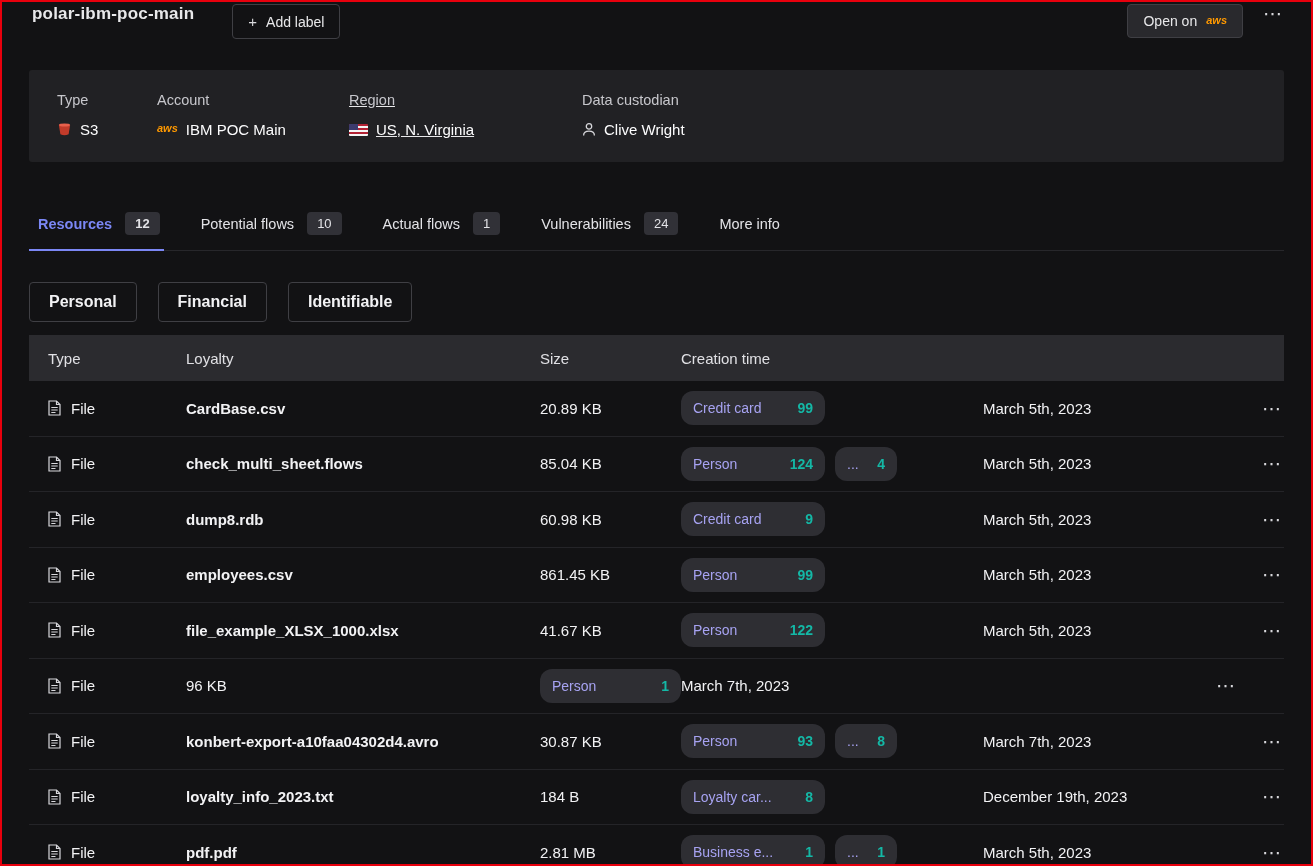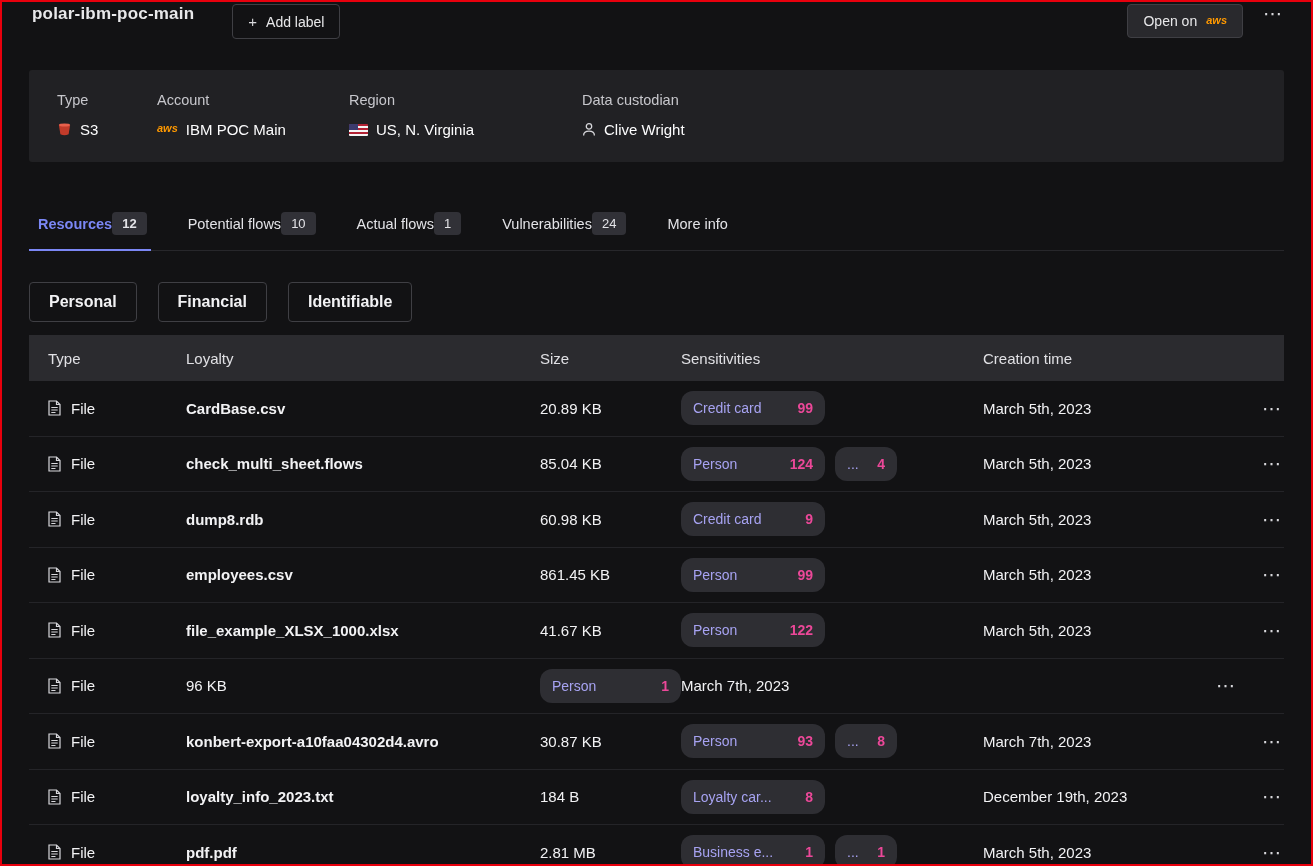--- a/index.html
+++ b/index.html
@@ -31,34 +31,34 @@
   }
 
   
   .infobar {
     margin:22px 27px 0; background:#212124; border-radius:3px;
     display:flex; padding:22px 28px 24px;
   }
   .info-field { display:flex; flex-direction:column; gap:13px; }
   .info-field.f-type { width:100px; }
   .info-field.f-account { width:192px; }
-  .info-field.f-region { width:233px; }
+  .info-field.f-region { width:233px;text-decoration:underline; }
   .info-label { font-size:14.5px; color:#c7c7cc; }
   .info-value { display:flex; align-items:center; gap:8px; font-size:15px; color:#fdfdfe; }
 
   .icon { display:inline-flex; align-items:center; justify-content:center; flex:none; }
   .aws-word { color:#ff9900; font-weight:700; font-style:italic; font-size:11px; line-height:1; position:relative; top:-1px; }
   .aws-word::after { content:""; display:block; border-bottom:1.5px solid #ff9900; border-radius:0 0 8px 8px; margin-top:1px; }
   .us-flag { width:19px; height:12px; position:relative; overflow:hidden; border-radius:1px;
     background:repeating-linear-gradient(to bottom,#b22234 0 2px,#f5f5f5 2px 4px); }
   .us-flag::before { content:""; position:absolute; left:0; top:0; width:9px; height:6px; background:#3c3b6e; }
 
   
   .tabs { display:flex; margin:40px 27px 0; border-bottom:1px solid #27272b; padding:0 9px; }
-  .tab { display:flex; align-items:center; padding:10px 0 15px; margin-right:41px;
+  .tab { display:flex; align-items:center; gap:13px; padding:10px 0 15px; margin-right:41px;
     font-size:14.5px; color:#e3e3e7; cursor:pointer; position:relative; }
   .tab-badge { background:#313137; border-radius:4px; padding:5px 10px; font-size:13px; color:#e3e3e7; line-height:1; }
   .tab.is-active { color:#7b87f5; font-weight:700; }
   .tab.is-active::after { content:""; position:absolute; left:-9px; right:-4px; bottom:-1px; border-bottom:2px solid #7b87f5; }
 
   
   .filters { display:flex; gap:21px; margin:31px 27px 0; }
   .chip { border:1px solid #3f3f44; border-radius:4px; background:transparent; color:#f2f2f4;
     font-size:16px; font-weight:700; padding:10px 19px; cursor:pointer; font-family:inherit; }
 
@@ -74,21 +74,21 @@
   .type-cell { display:flex; align-items:center; gap:10px; }
   .loc-cell { font-weight:600; }
   .sens-cell { display:flex; align-items:center; gap:10px; }
   .sens-badge {
     background:#2e2e33; border-radius:12px; height:34px; width:144px;
     display:inline-flex; align-items:center; justify-content:space-between;
     padding:0 12px; cursor:pointer;
   }
   .sens-badge.more { width:62px; }
   .sens-label { color:#a7a3f2; font-size:14px; white-space:nowrap; overflow:hidden; }
-  .sens-count { color:#ec4899; font-size:14px; font-weight:600; margin-left:8px; }
+  .sens-count { color:#14b8a6; font-size:14px; font-weight:600; margin-left:8px; }
   .actions-cell { text-align:right; }
   .row-menu { font-size:19px; color:#d8d8dc; cursor:pointer; letter-spacing:1px; }
 </style>
 </head>
 <body>
 
 <div class="topbar">
   <div class="title">polar-ibm-poc-main</div>
   <button class="btn add-label">
     <span class="plus">+</span>
@@ -170,21 +170,20 @@
   <button class="chip">Personal</button>
   <button class="chip">Financial</button>
   <button class="chip">Identifiable</button>
 </div>
 
 <div class="table">
   <div class="thead">
     <div>Type</div>
     <div>Loyalty</div>
     <div>Size</div>
-    <div>Sensitivities</div>
     <div>Creation time</div>
     <div></div>
   </div>
   <div id="table-body">
   <div class="trow">
     <div class="type-cell">
       <span class="icon">
         <svg width="13" height="16" viewBox="0 0 13 16" fill="none" stroke="#d8d8dc" stroke-width="1.2">
               <path d="M1 1 H8.5 L12 4.5 V15 H1 Z"></path>
               <path d="M8.5 1 V4.5 H12"></path>

